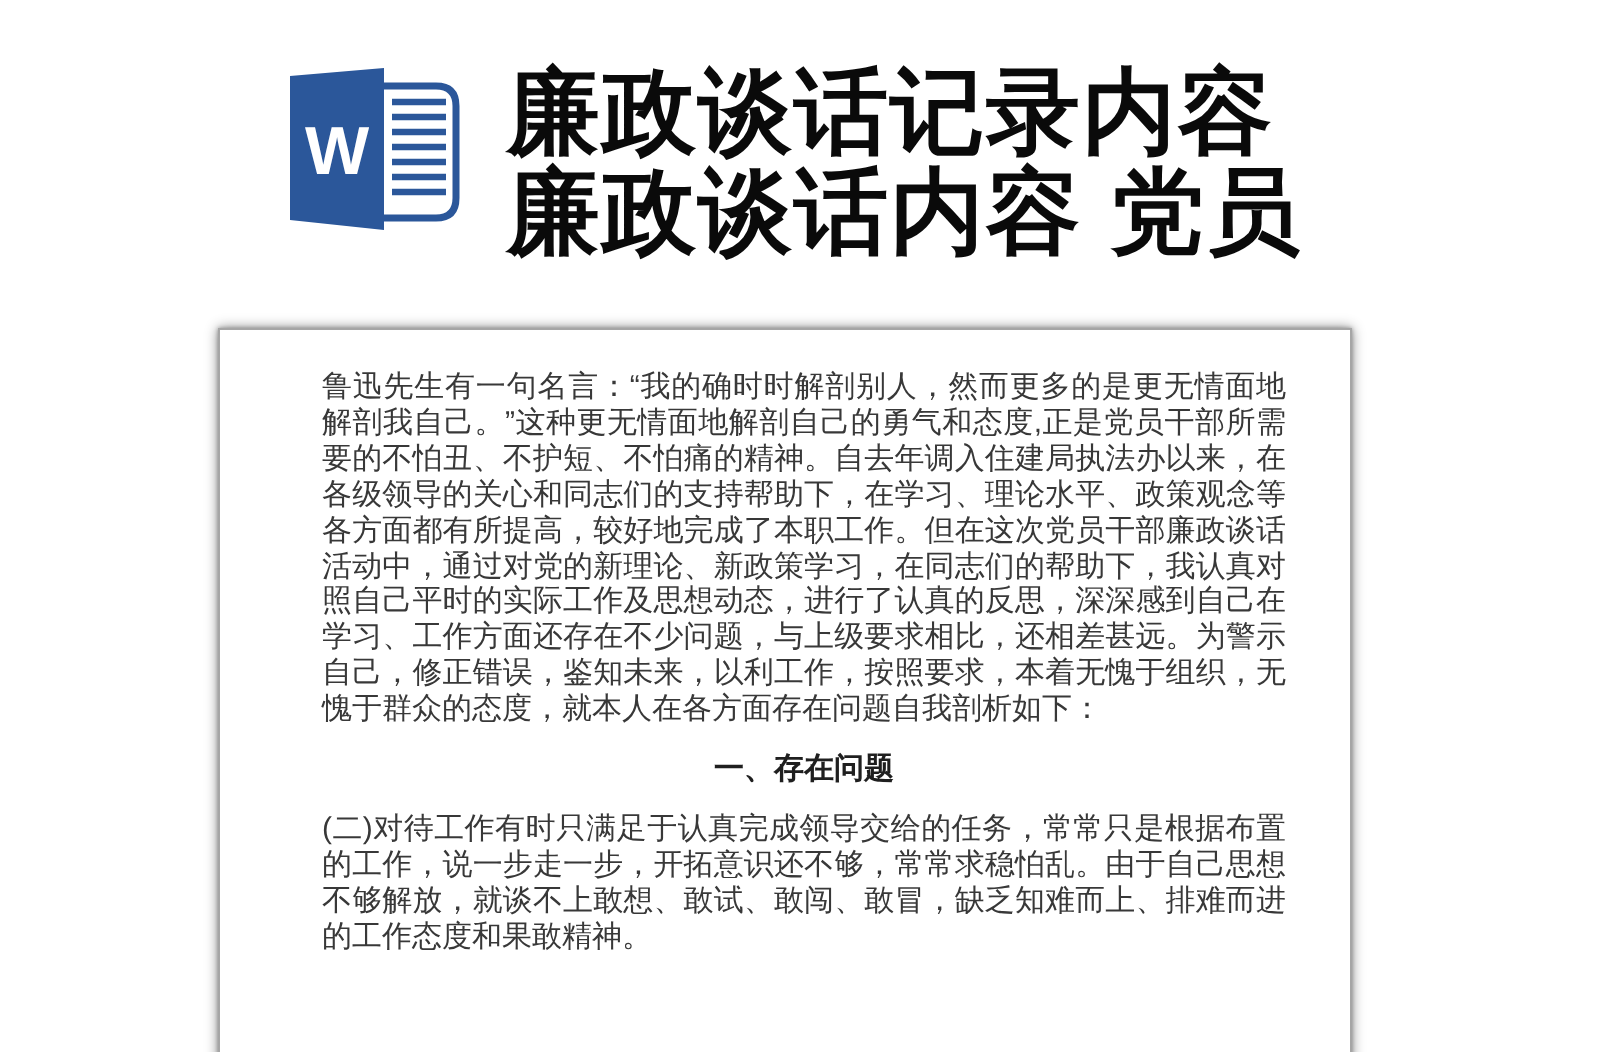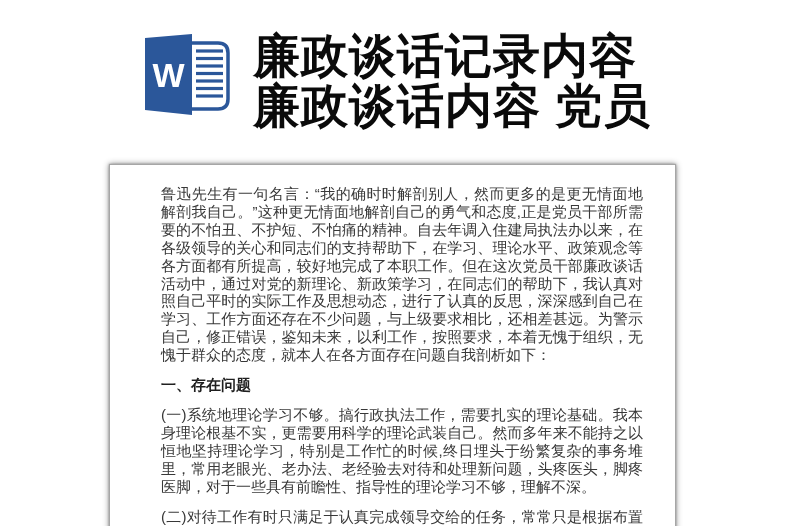--- a/index.html
+++ b/index.html
@@ -56,21 +56,21 @@
     line-height: 17.9px;
     text-align: justify;
     text-justify: inter-ideograph;
     color: #383838;
     word-break: break-all;
   }
   .doc-page p:first-child { margin-top: 0; }
   .doc-page p.h {
     font-weight: 700;
     color: #1f1f1f;
-    text-align: left;
+    text-align: center;
   }
 </style>
 </head>
 <body>
 
 <div class="canvas">
 
   <header>
     <span class="word-icon">
       <svg viewBox="0 0 87 83" width="87" height="83" aria-hidden="true">
@@ -93,18 +93,17 @@
 
     <h1 class="page-title">
       <span class="t-line">廉政谈话记录内容</span>
       <span class="t-line">廉政谈话内容 党员</span>
     </h1>
   </header>
 
   <main class="doc-page">
     <p>鲁迅先生有一句名言：“我的确时时解剖别人，然而更多的是更无情面地解剖我自己。”这种更无情面地解剖自己的勇气和态度,正是党员干部所需要的不怕丑、不护短、不怕痛的精神。自去年调入住建局执法办以来，在各级领导的关心和同志们的支持帮助下，在学习、理论水平、政策观念等各方面都有所提高，较好地完成了本职工作。但在这次党员干部廉政谈话活动中，通过对党的新理论、新政策学习，在同志们的帮助下，我认真对照自己平时的实际工作及思想动态，进行了认真的反思，深深感到自己在学习、工作方面还存在不少问题，与上级要求相比，还相差甚远。为警示自己，修正错误，鉴知未来，以利工作，按照要求，本着无愧于组织，无愧于群众的态度，就本人在各方面存在问题自我剖析如下：</p>
     <p class="h">一、存在问题</p>
-    <p>(一)系统地理论学习不够。搞行政执法工作，需要扎实的理论基础。我本身理论根基不实，更需要用科学的理论武装自己。然而多年来不能持之以恒地坚持理论学习，特别是工作忙的时候,终日埋头于纷繁复杂的事务堆里，常用老眼光、老办法、老经验去对待和处理新问题，头疼医头，脚疼医脚，对于一些具有前瞻性、指导性的理论学习不够，理解不深。</p>
     <p>(二)对待工作有时只满足于认真完成领导交给的任务，常常只是根据布置的工作，说一步走一步，开拓意识还不够，常常求稳怕乱。由于自己思想不够解放，就谈不上敢想、敢试、敢闯、敢冒，缺乏知难而上、排难而进的工作态度和果敢精神。</p>
 
   </main>
 
 </div>
 
 </body></html>

